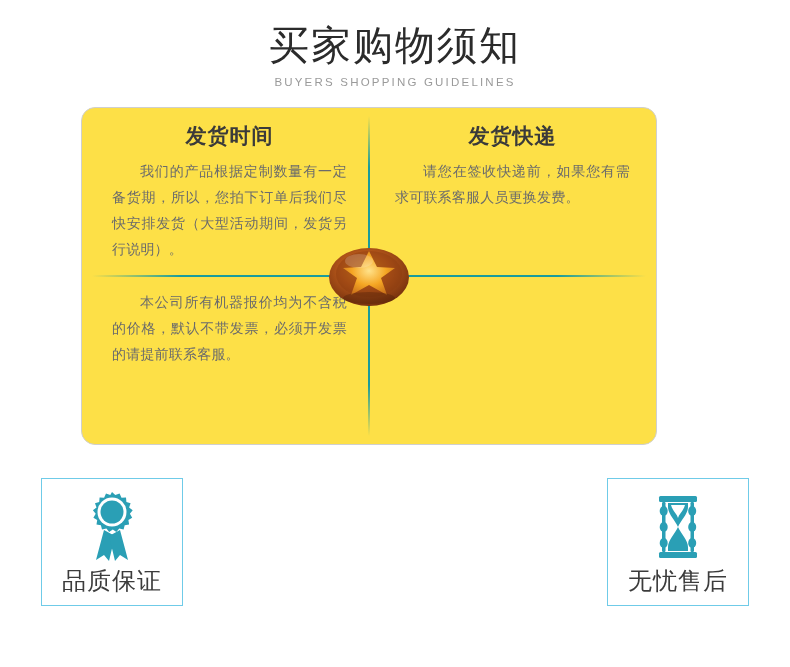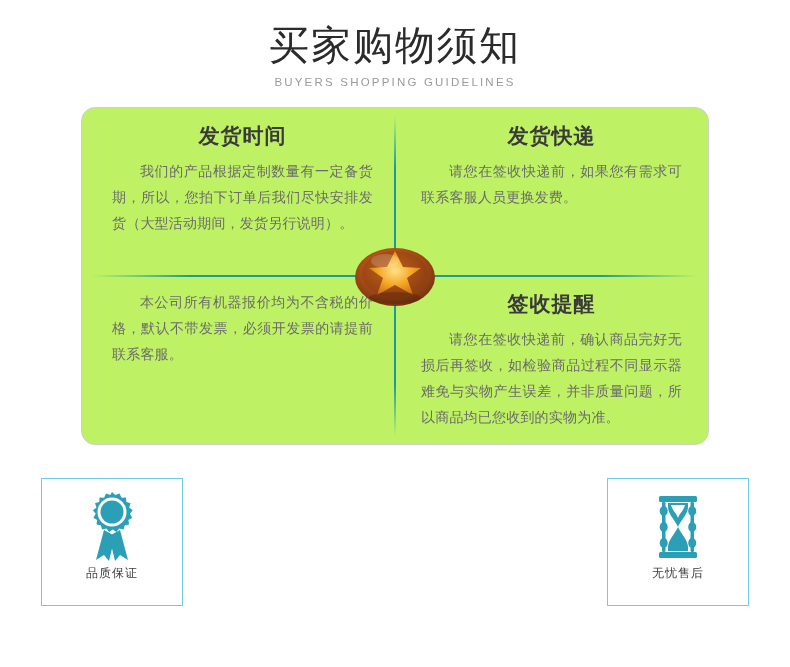--- a/index.html
+++ b/index.html
@@ -32,26 +32,26 @@
     color: #9a9a9a;
     letter-spacing: 2.2px;
     margin-top: 7px;
   }
 
   
   .panel {
     position: absolute;
     left: 81px;
     top: 107px;
-    width: 628px;
+    width: 576px;
     height: 338px;
     border: 1px solid #cfcfcf;
     border-radius: 14px;
     box-sizing: border-box;
-    background: #bef264;
+    background: #fde047;
   }
 
   .quad-grid {
     position: absolute;
     inset: 0;
     display: grid;
     grid-template-columns: 1fr 1fr;
     grid-template-rows: 1fr 1fr;
   }
   .quad {
@@ -139,21 +139,21 @@
     justify-content: flex-start;
     padding-top: 12px;
   }
   .badge-icon {
     height: 72px;
     display: flex;
     align-items: center;
     justify-content: center;
   }
   .badge-label {
-    font-size: 12px;
+    font-size: 24px;
     color: #3c3c3c;
     letter-spacing: 1px;
     margin-top: 2px;
   }
 </style>
 </head>
 <body>
 
 <div class="header">
   <div class="header-title">买家购物须知</div>
@@ -171,24 +171,20 @@
 
     <div class="quad quad-right">
       <div class="quad-title">发货快递</div>
       <div class="quad-body">请您在签收快递前，如果您有需求可联系客服人员更换发费。</div>
     </div>
 
     <div class="quad quad-left">
       <div class="quad-body">本公司所有机器报价均为不含税的价格，默认不带发票，必须开发票的请提前联系客服。</div>
     </div>
 
-    <div class="quad quad-right">
-      <div class="quad-title">签收提醒</div>
-      <div class="quad-body">请您在签收快递前，确认商品完好无损后再签收，如检验商品过程不同显示器难免与实物产生误差，并非质量问题，所以商品均已您收到的实物为准。</div>
-    </div>
 
   </div>
 
   <div class="divider-v"></div>
   <div class="divider-h"></div>
 
   <svg class="center-image" viewBox="0 0 84 66">
     <defs>
       <radialGradient id="nutBody" cx="45%" cy="38%" r="68%">
         <stop offset="0%" stop-color="#d98a1e"></stop>

